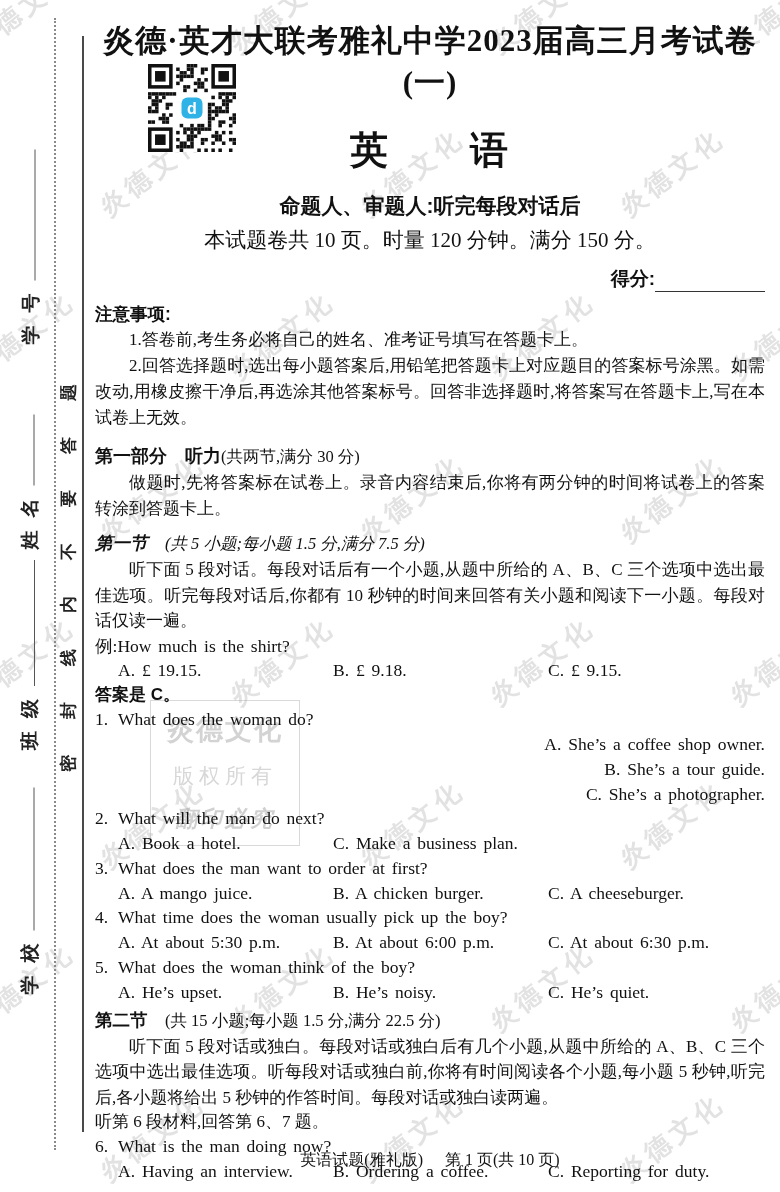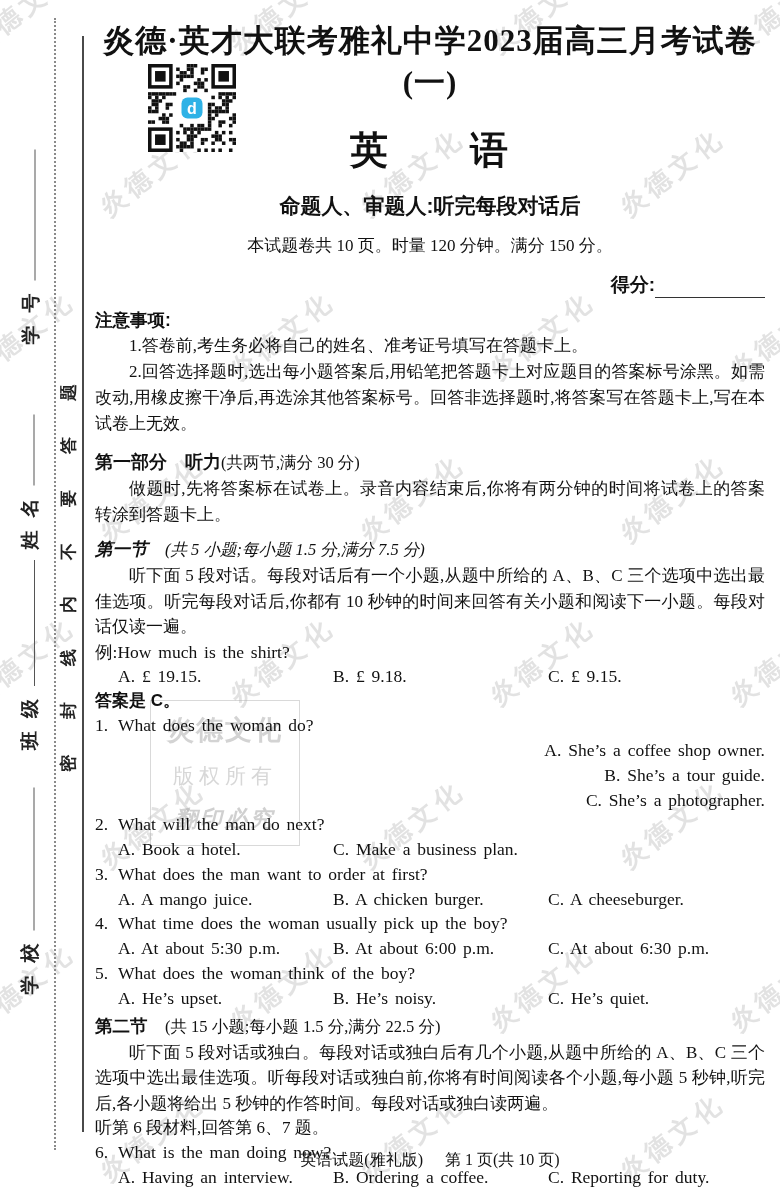--- a/index.html
+++ b/index.html
@@ -36,21 +36,21 @@
     font-family:"Liberation Sans",sans-serif;font-weight:bold;font-size:19px;letter-spacing:13px;color:#222;
     white-space:nowrap;
   }
   .field .fline{flex:1;border-bottom:1.5px solid #555;height:1px;margin-top:8px;}
   
   .content{position:absolute;left:95px;top:0;width:670px;z-index:1;}
   .masthead{margin-top:20px;text-align:center;font-weight:bold;font-size:31px;line-height:42px;letter-spacing:1px;}
   .qr{position:absolute;left:148px;top:64px;width:88px;height:88px;z-index:1;}
   .subject{margin-top:22px;text-align:center;font-family:"Liberation Sans",sans-serif;font-weight:bold;font-size:38px;line-height:48px;letter-spacing:2px;}
   .setters{margin-top:18px;text-align:center;font-family:"Liberation Sans",sans-serif;font-weight:bold;font-size:21px;line-height:28px;}
-  .info{margin-top:14px;text-align:center;font-size:17px;line-height:24px;}
+  .info{margin-top:8px;text-align:center;font-size:21px;line-height:24px;}
   .score-row{margin-top:14px;height:26px;display:flex;justify-content:flex-end;align-items:flex-end;
     font-family:"Liberation Sans",sans-serif;font-weight:bold;font-size:19px;}
   .score-line{width:110px;border-bottom:1.5px solid #333;height:20px;}
   .notice-h{margin-top:10px;font-family:"Liberation Sans",sans-serif;font-weight:bold;font-size:17.5px;line-height:25px;}
   .para{font-size:17px;line-height:26px;text-align:justify;text-indent:2em;}
   .h-part{margin-top:12px;line-height:27px;font-size:18px;}
   .h-sec{margin-top:8px;line-height:26px;font-size:17.5px;font-style:italic;}
   .h-sec2{margin-top:2px;line-height:26px;font-size:17.5px;}
   .hb{font-family:"Liberation Sans",sans-serif;font-weight:bold;}
   .hp{font-size:16.5px;}

